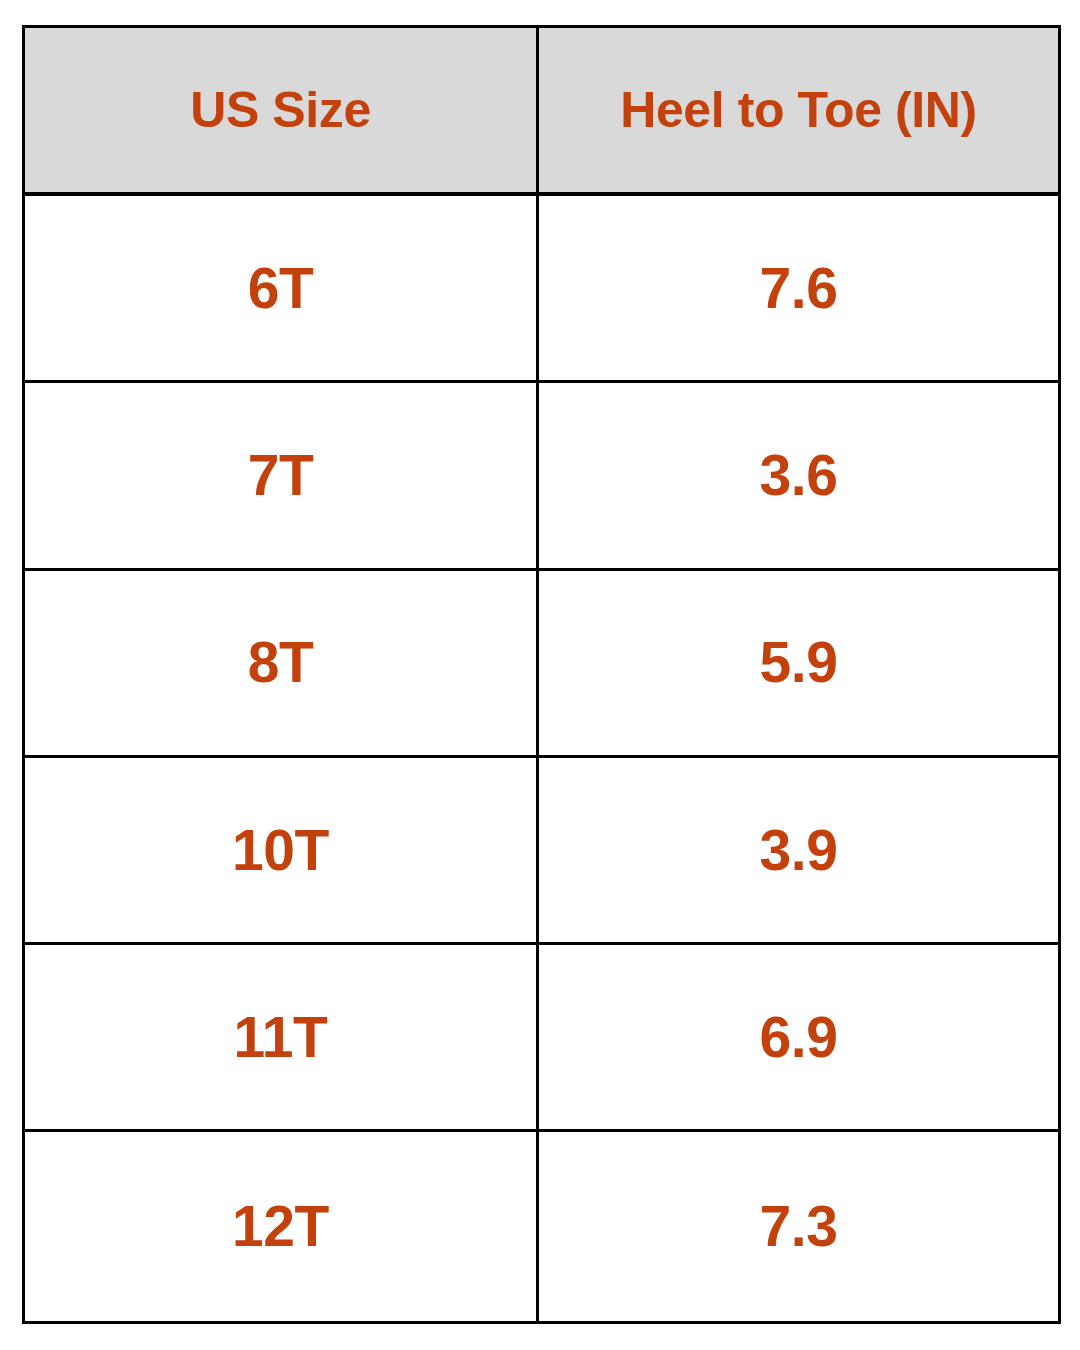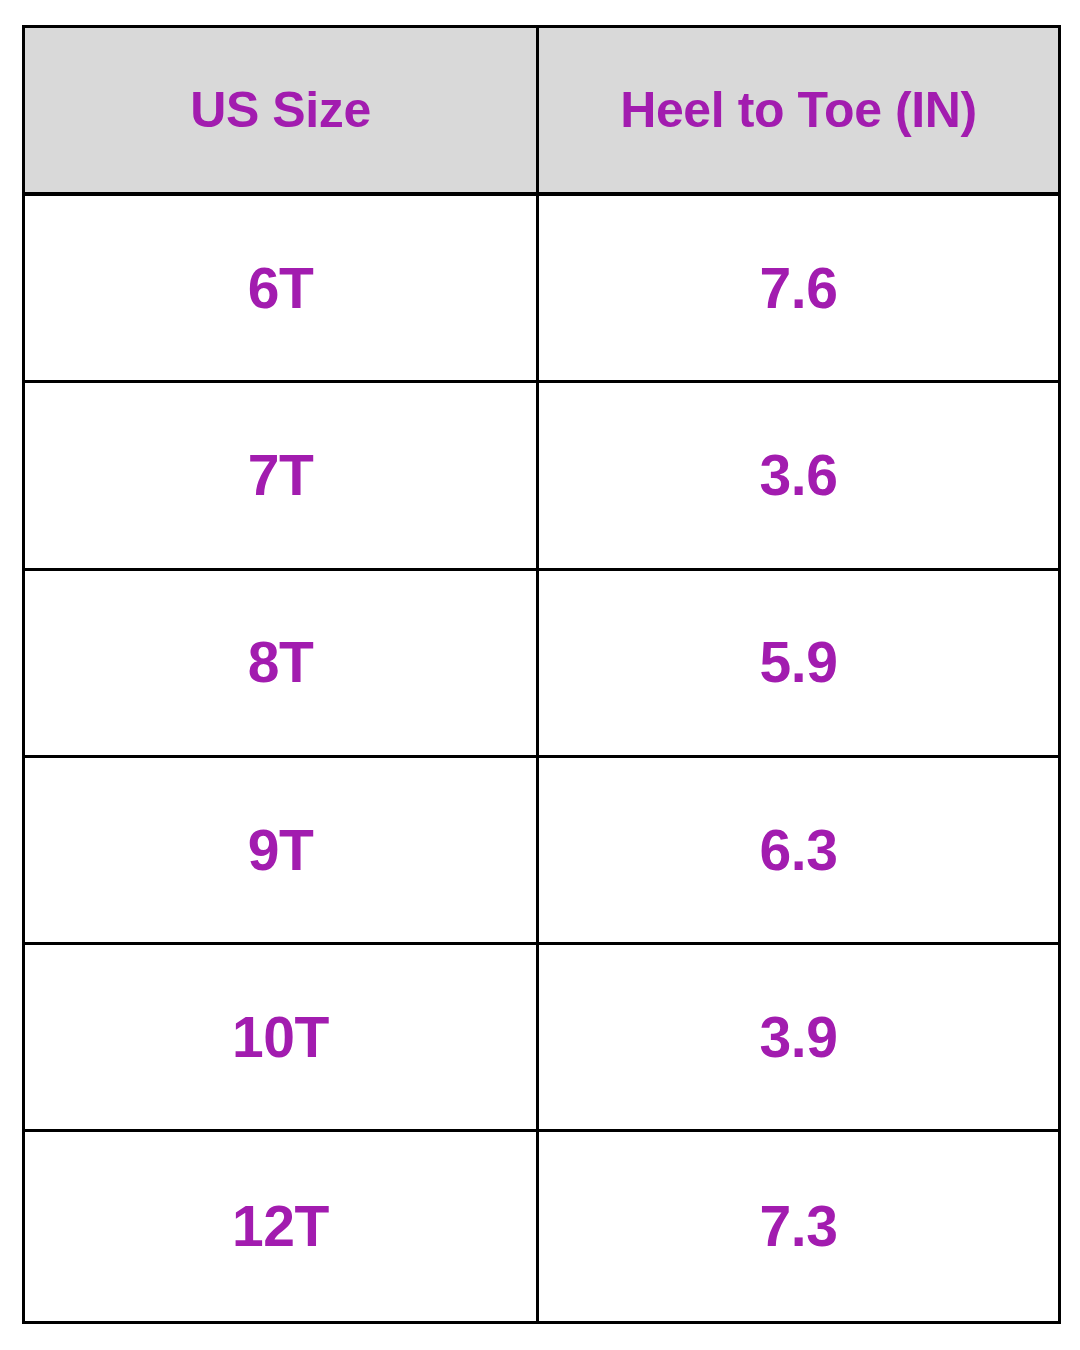--- a/index.html
+++ b/index.html
@@ -40,21 +40,21 @@
   }
 
   table.size-chart col.col-size  { width: 514px; }
   table.size-chart col.col-value { width: 522px; }
 
   table.size-chart th,
   table.size-chart td {
     border: 3px solid #000000;
     text-align: center;
     vertical-align: middle;
-    color: #a21caf;
+    color: #c2410c;
     font-weight: 700;
     letter-spacing: -0.4px;
     padding: 0;
   }
 
   table.size-chart thead th {
     background: #D9D9D9;
     height: 164px;
     font-size: 50px;
     line-height: 1.1;
@@ -95,26 +95,26 @@
         </tr>
         <tr>
           <td>7T</td>
           <td>3.6</td>
         </tr>
         <tr>
           <td>8T</td>
           <td>5.9</td>
         </tr>
         <tr>
-          <td>9T</td>
-          <td>6.3</td>
+          <td>10T</td>
+          <td>3.9</td>
         </tr>
         <tr>
-          <td>10T</td>
-          <td>3.9</td>
+          <td>11T</td>
+          <td>6.9</td>
         </tr>
         <tr>
           <td>12T</td>
           <td>7.3</td>
         </tr>
       </tbody>
     </table>
   </div>
 </div>
 

